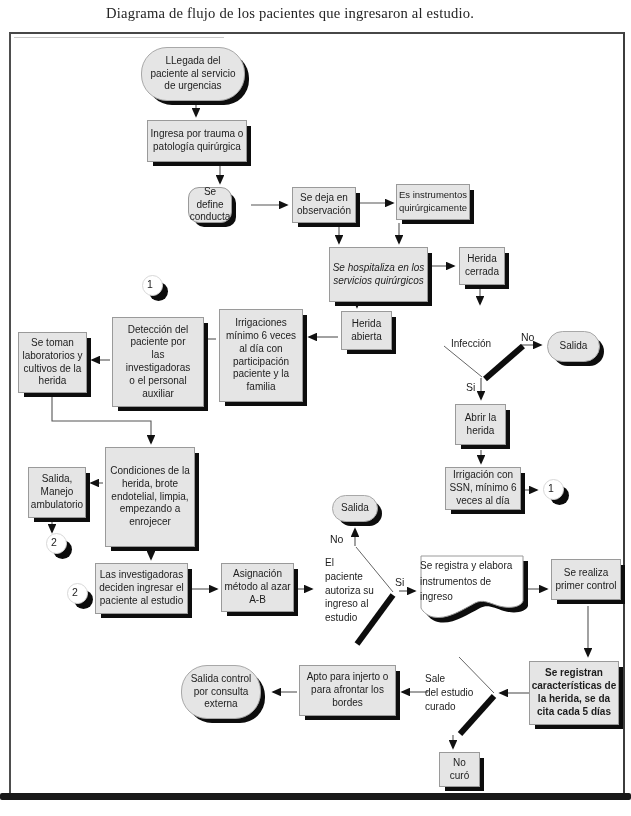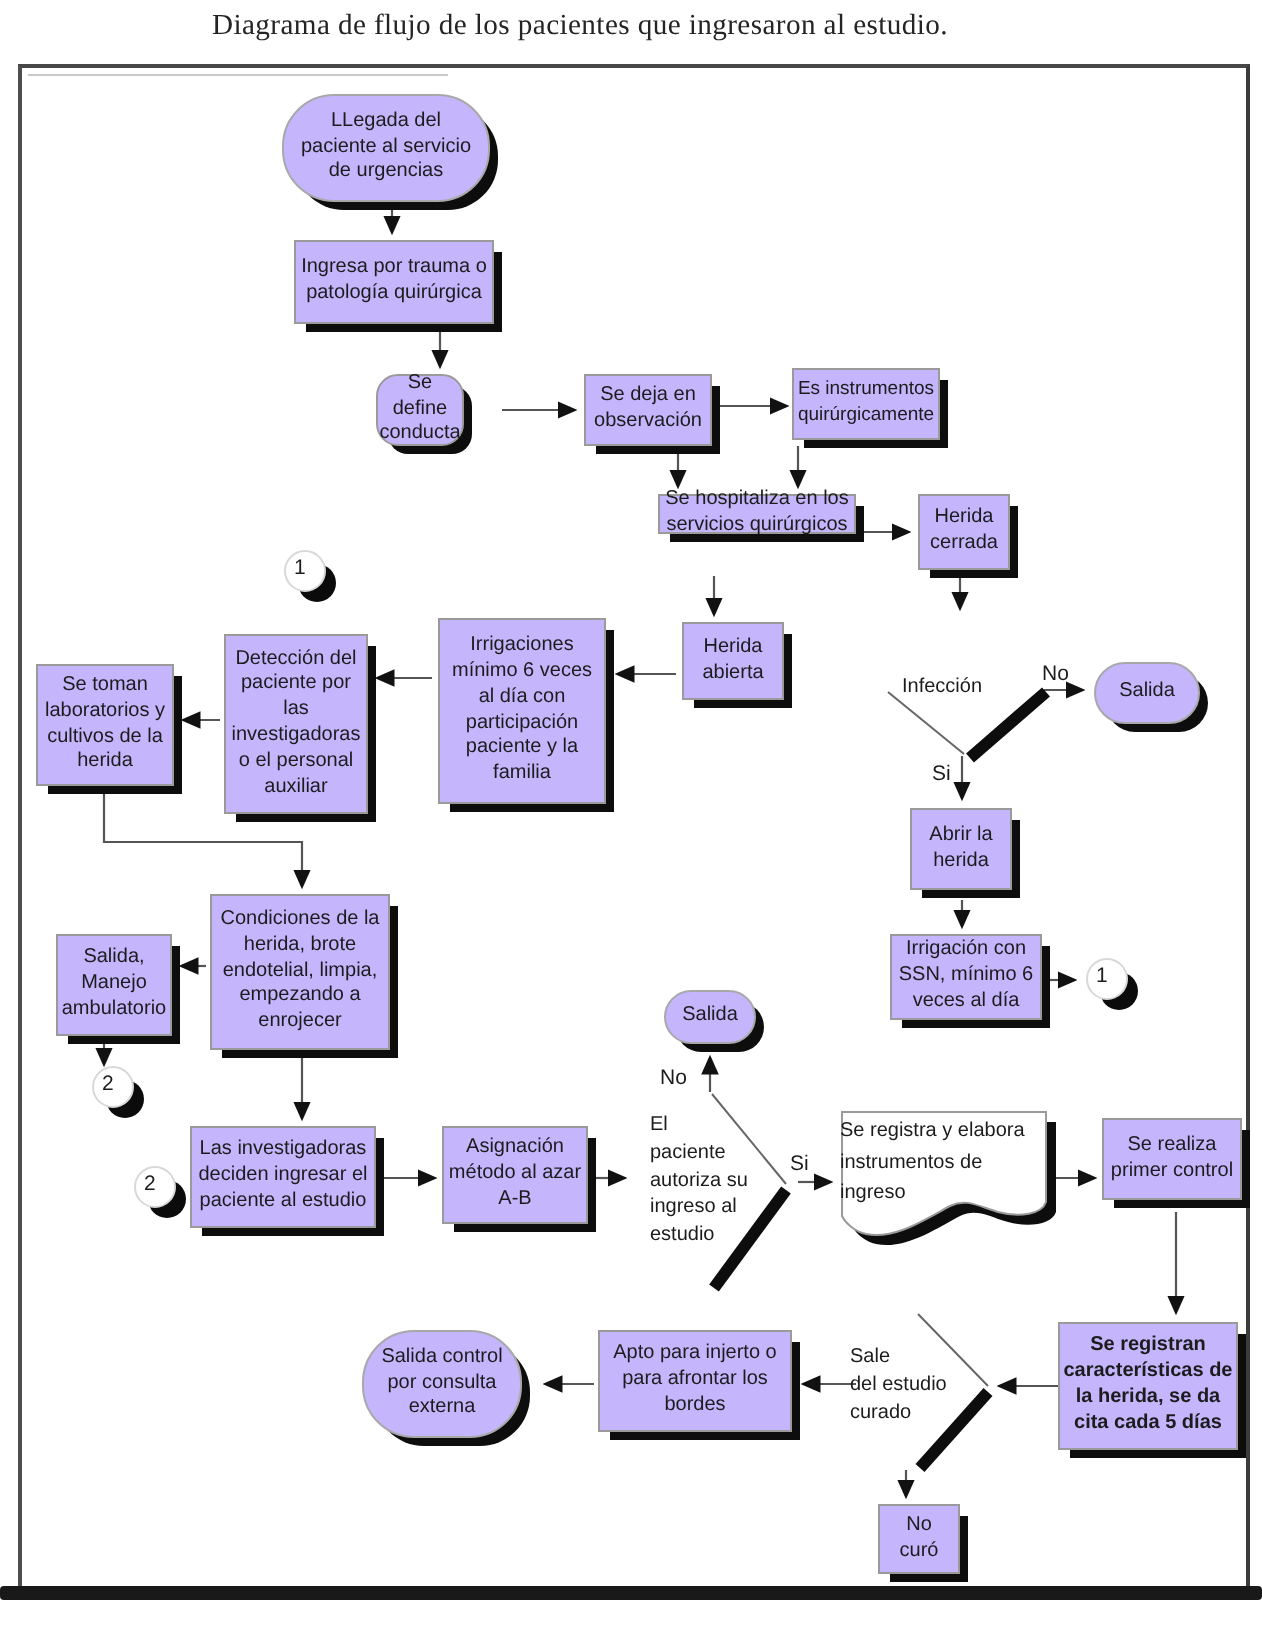--- a/index.html
+++ b/index.html
@@ -18,21 +18,21 @@
     position:absolute;left:9px;top:32px;width:612px;height:761px;
     border-top:2px solid #474747;
     border-left:2px solid #4e4e4e;
     border-right:2px solid #3c3c3c;
     border-bottom:0;
     background:transparent;
   }
   #frame-top-ghost{position:absolute;left:14px;top:37px;width:210px;height:1px;background:#c9c9c9;}
   #bottom-bar{position:absolute;left:0px;top:793px;width:631px;height:7px;background:#191919;border-radius:2px;}
   .node{
-    position:absolute;box-sizing:border-box;background:#c4b5fd;
+    position:absolute;box-sizing:border-box;background:#e5e5e5;
     border:1px solid #9a9a9a;
     box-shadow:5px 5px 0 -1px #0d0d0d;
     display:flex;align-items:center;justify-content:center;
     text-align:center;font-size:10px;line-height:12.8px;
     white-space:pre-line;padding:1px 0;
   }
   .terminator{border-radius:26px;border-color:#a8a8a8;}
   .moon{
     position:absolute;box-sizing:border-box;width:21px;height:21px;border-radius:50%;
     background:#fff;border:1px solid #d8d8d8;
@@ -116,43 +116,43 @@
 externa</span></div>
 
 <div class="node" style="left:147px;top:120px;width:100px;height:42px;"><span>Ingresa por trauma o
 patología quirúrgica</span></div>
 <div class="node" style="left:188px;top:187px;width:44px;height:36px;border-radius:11px;"><span>Se define
 conducta</span></div>
 <div class="node" style="left:292px;top:187px;width:64px;height:36px;"><span>Se deja en
 observación</span></div>
 <div class="node" style="left:396px;top:184px;width:74px;height:36px;font-size:9.5px;"><span>Es instrumentos
 quirúrgicamente</span></div>
-<div class="node" style="left:329px;top:247px;width:99px;height:20px;"><span>Se hospitaliza en los
+<div class="node" style="left:329px;top:247px;width:99px;height:55px;font-style:italic;"><span>Se hospitaliza en los
 servicios quirúrgicos</span></div>
 <div class="node" style="left:459px;top:247px;width:46px;height:38px;"><span>Herida
 cerrada</span></div>
 <div class="node" style="left:341px;top:311px;width:51px;height:39px;"><span>Herida
 abierta</span></div>
 <div class="node" style="left:219px;top:309px;width:84px;height:93px;"><span>Irrigaciones
 mínimo 6 veces
 al día con
 participación
 paciente y la
 familia</span></div>
-<div class="node" style="left:112px;top:317px;width:72px;height:90px;"><span>Detección del
+<div class="node" style="left:112px;top:317px;width:92px;height:90px;"><span>Detección del
 paciente por
 las
 investigadoras
 o el personal
 auxiliar</span></div>
 <div class="node" style="left:18px;top:332px;width:69px;height:61px;"><span>Se toman
 laboratorios y
 cultivos de la
 herida</span></div>
-<div class="node" style="left:105px;top:447px;width:90px;height:78px;"><span>Condiciones de la
+<div class="node" style="left:105px;top:447px;width:90px;height:100px;"><span>Condiciones de la
 herida, brote
 endotelial, limpia,
 empezando a
 enrojecer</span></div>
 <div class="node" style="left:28px;top:467px;width:58px;height:51px;"><span>Salida,
 Manejo
 ambulatorio</span></div>
 <div class="node" style="left:95px;top:563px;width:93px;height:51px;"><span>Las investigadoras
 deciden ingresar el
 paciente al estudio</span></div>

